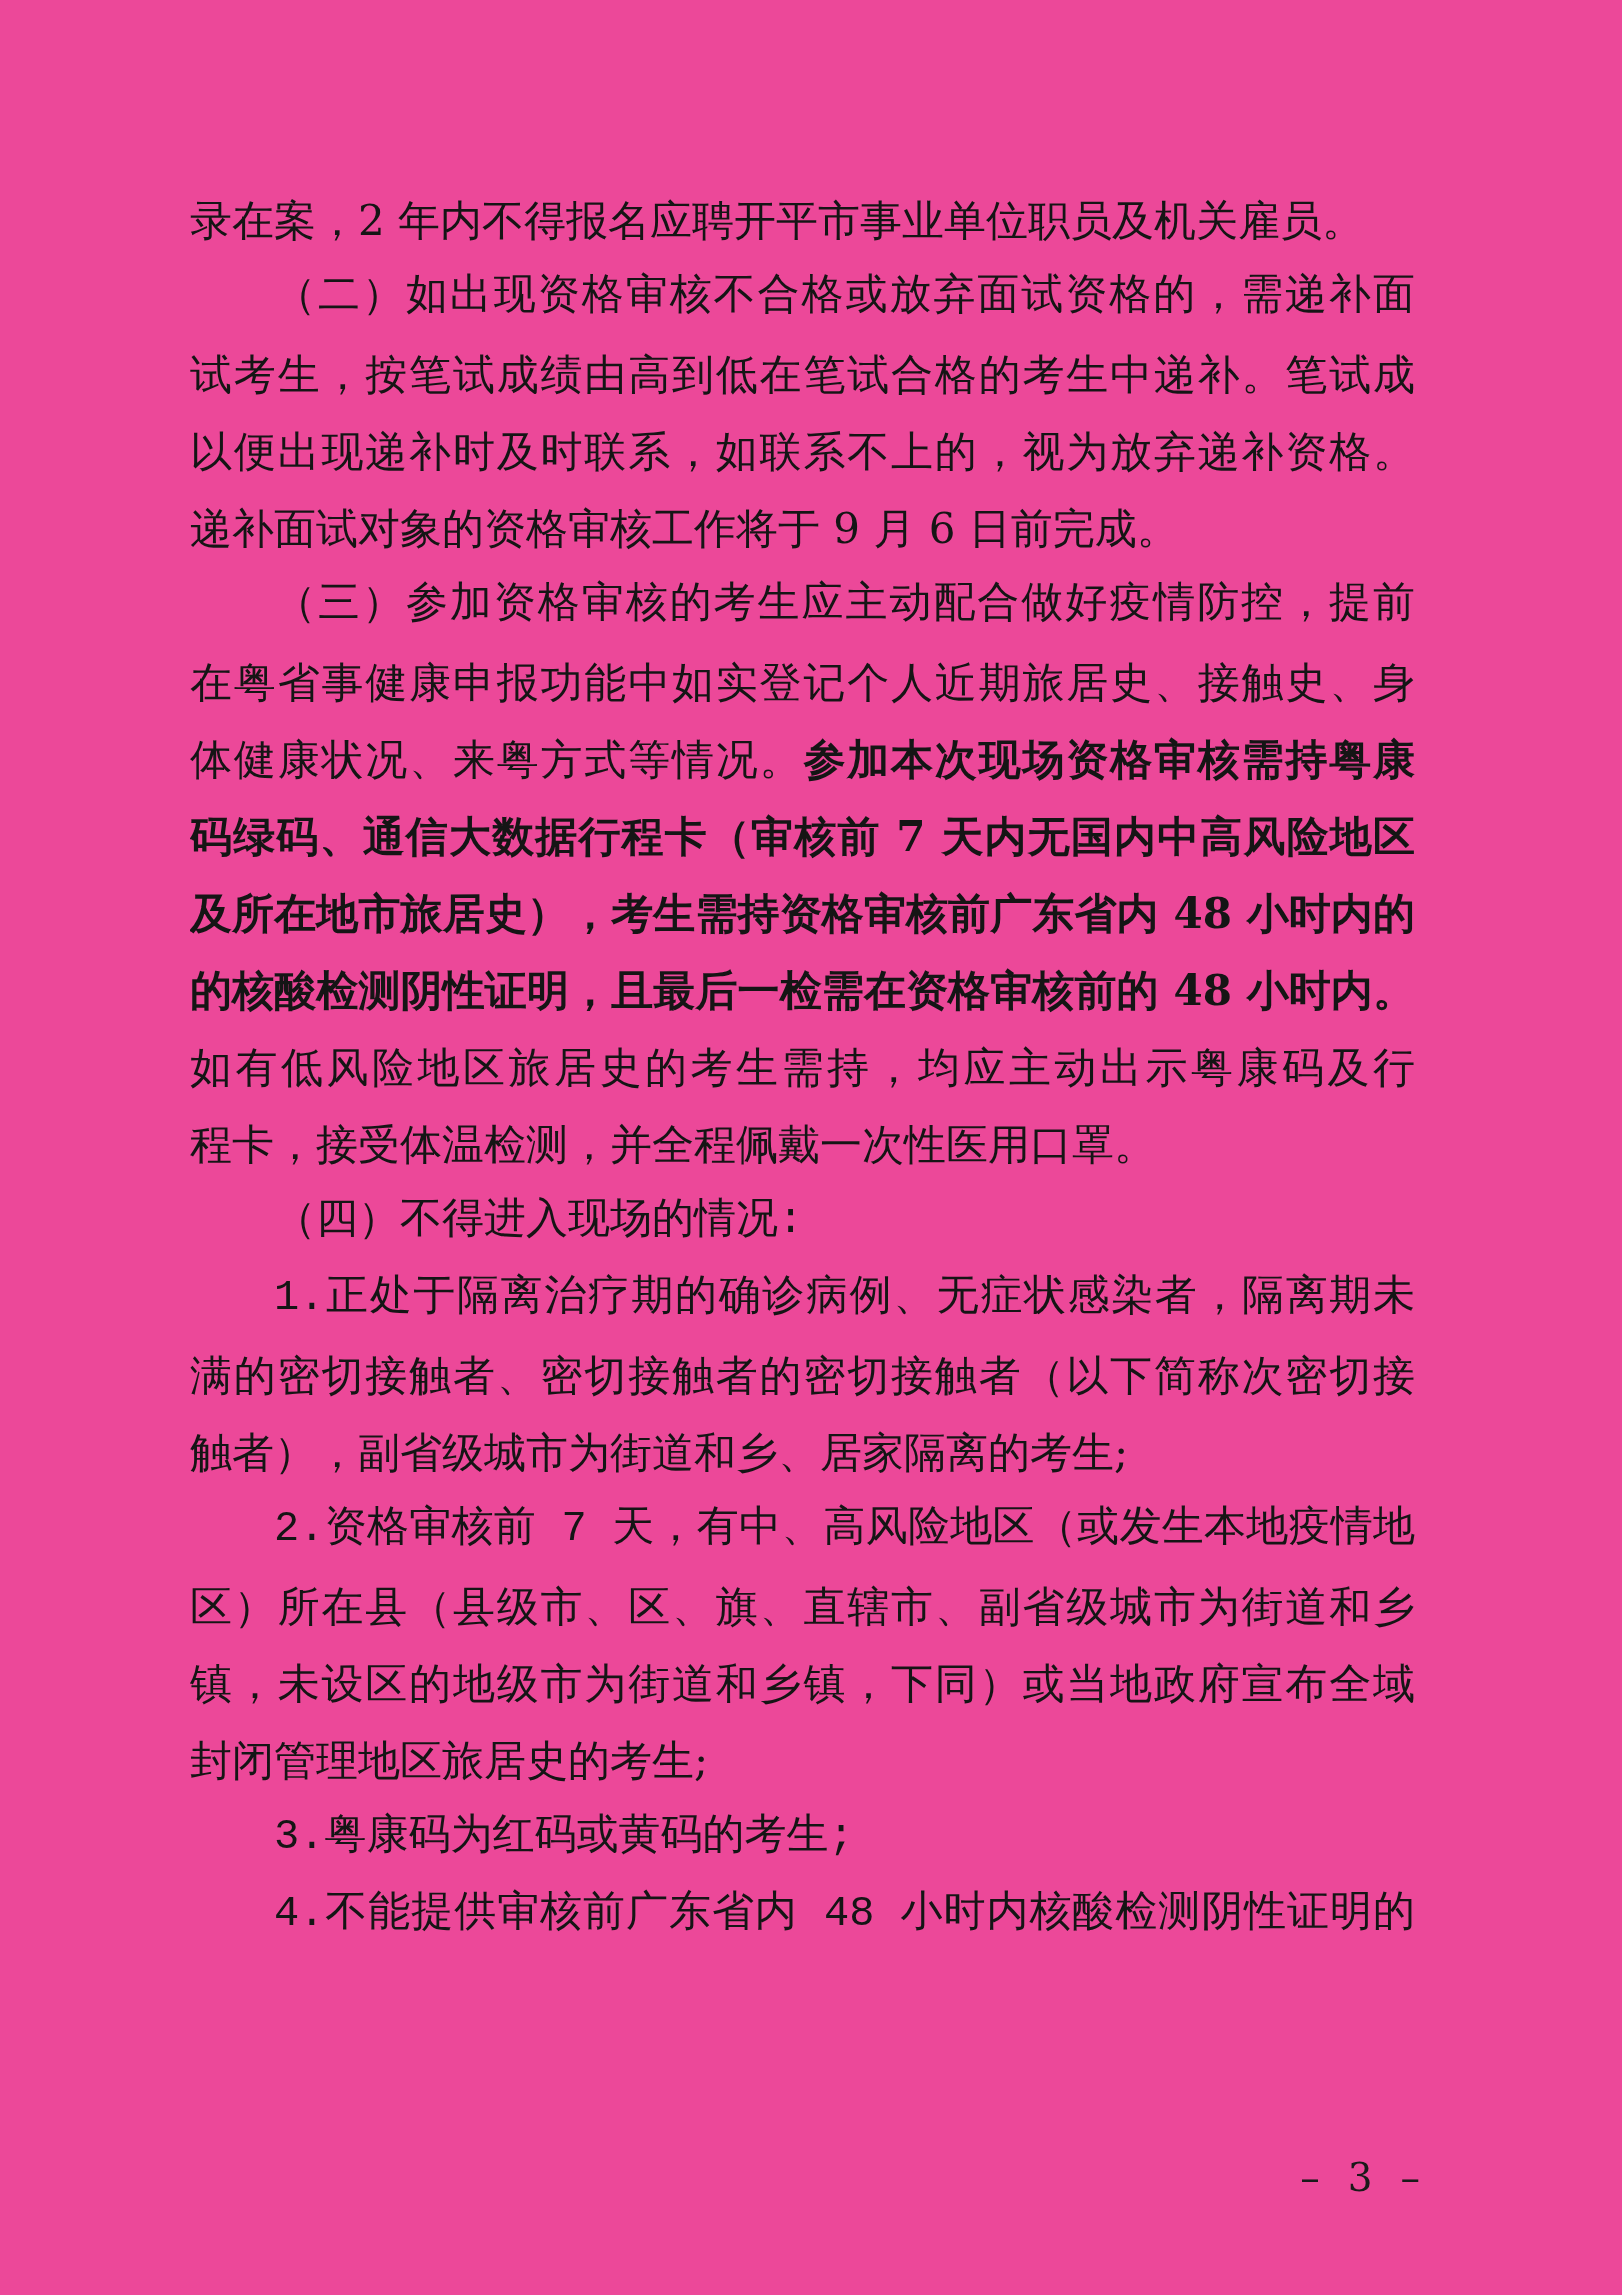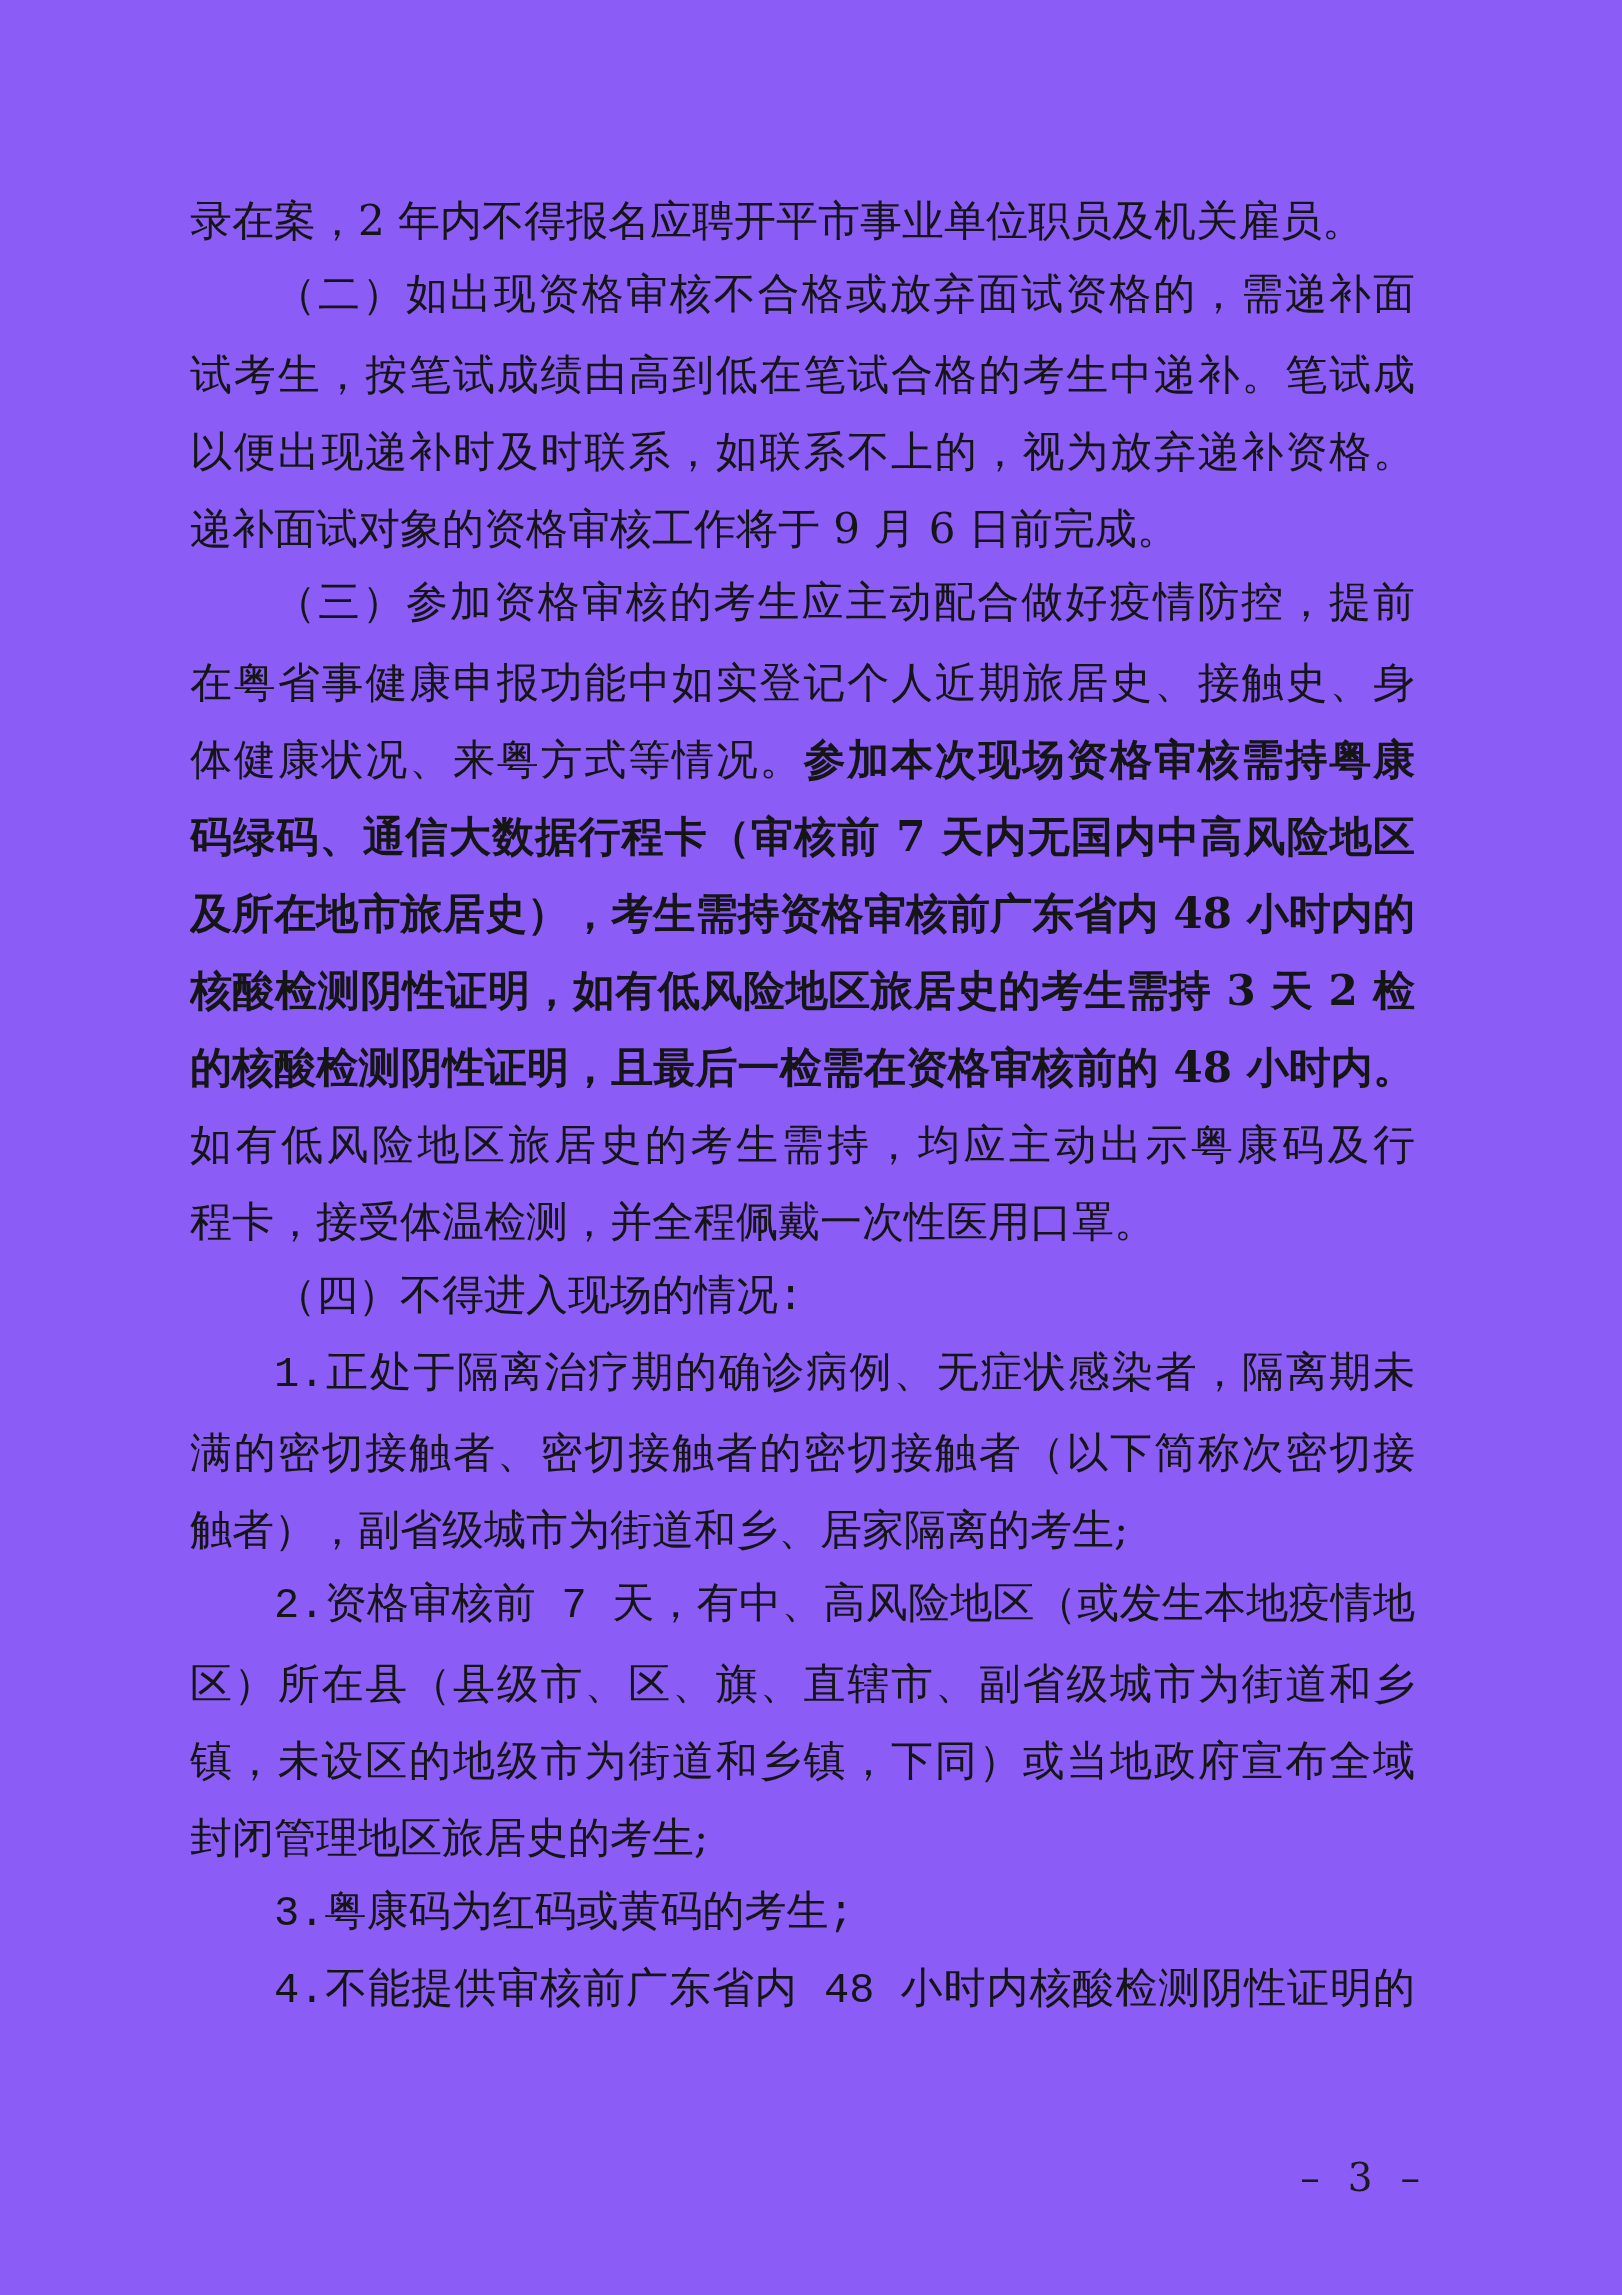--- a/index.html
+++ b/index.html
@@ -1,20 +1,20 @@
 <!DOCTYPE html>
 <html style="font-size:10.5px"><head>
 <meta charset="utf-8">
 <style>
   html, body { margin: 0; padding: 0; background: #e8e8e8; }
   .page {
     position: relative;
     width: 1623px;
     height: 2295px;
-    background: #8b5cf6;
+    background: #ec4899;
     font-family: "DejaVu Serif", serif;
     color: #151515;
     overflow: hidden;
   }
   .content {
     position: absolute;
     left: 190px;
     top: 182px;
     width: 1225px;
   }
@@ -53,21 +53,20 @@
       <div class="line"><span>录在案，2 年内不得报名应聘开平市事业单位职员及机关雇员。</span></div>
       <div class="line i j"><span>（二）如出现资格审核不合格或放弃面试资格的，需递补面</span></div>
       <div class="line j"><span>试考生，按笔试成绩由高到低在笔试合格的考生中递补。笔试成</span></div>
       <div class="line j"><span>以便出现递补时及时联系，如联系不上的，视为放弃递补资格。</span></div>
       <div class="line"><span>递补面试对象的资格审核工作将于 9 月 6 日前完成。</span></div>
       <div class="line i j"><span>（三）参加资格审核的考生应主动配合做好疫情防控，提前</span></div>
       <div class="line j"><span>在粤省事健康申报功能中如实登记个人近期旅居史、接触史、身</span></div>
       <div class="line j"><span>体健康状况、来粤方式等情况。</span><span class="seg-b">参加本次现场资格审核需持粤康</span></div>
       <div class="line j"><span class="seg-b">码绿码、通信大数据行程卡（审核前 7 天内无国内中高风险地区</span></div>
       <div class="line j"><span class="seg-b">及所在地市旅居史），考生需持资格审核前广东省内 48 小时内的</span></div>
-      <div class="line j"><span class="seg-b">核酸检测阴性证明，如有低风险地区旅居史的考生需持 3 天 2 检</span></div>
       <div class="line j"><span class="seg-b">的核酸检测阴性证明，且最后一检需在资格审核前的 48 小时内。</span></div>
       <div class="line j"><span>如有低风险地区旅居史的考生需持，均应主动出示粤康码及行</span></div>
       <div class="line"><span>程卡，接受体温检测，并全程佩戴一次性医用口罩。</span></div>
       <div class="line i"><span>（四）不得进入现场的情况:</span></div>
       <div class="line i j"><span>1.正处于隔离治疗期的确诊病例、无症状感染者，隔离期未</span></div>
       <div class="line j"><span>满的密切接触者、密切接触者的密切接触者（以下简称次密切接</span></div>
       <div class="line"><span>触者），副省级城市为街道和乡、居家隔离的考生;</span></div>
       <div class="line i j"><span>2.资格审核前 7 天，有中、高风险地区（或发生本地疫情地</span></div>
       <div class="line j"><span>区）所在县（县级市、区、旗、直辖市、副省级城市为街道和乡</span></div>
       <div class="line j"><span>镇，未设区的地级市为街道和乡镇，下同）或当地政府宣布全域</span></div>

